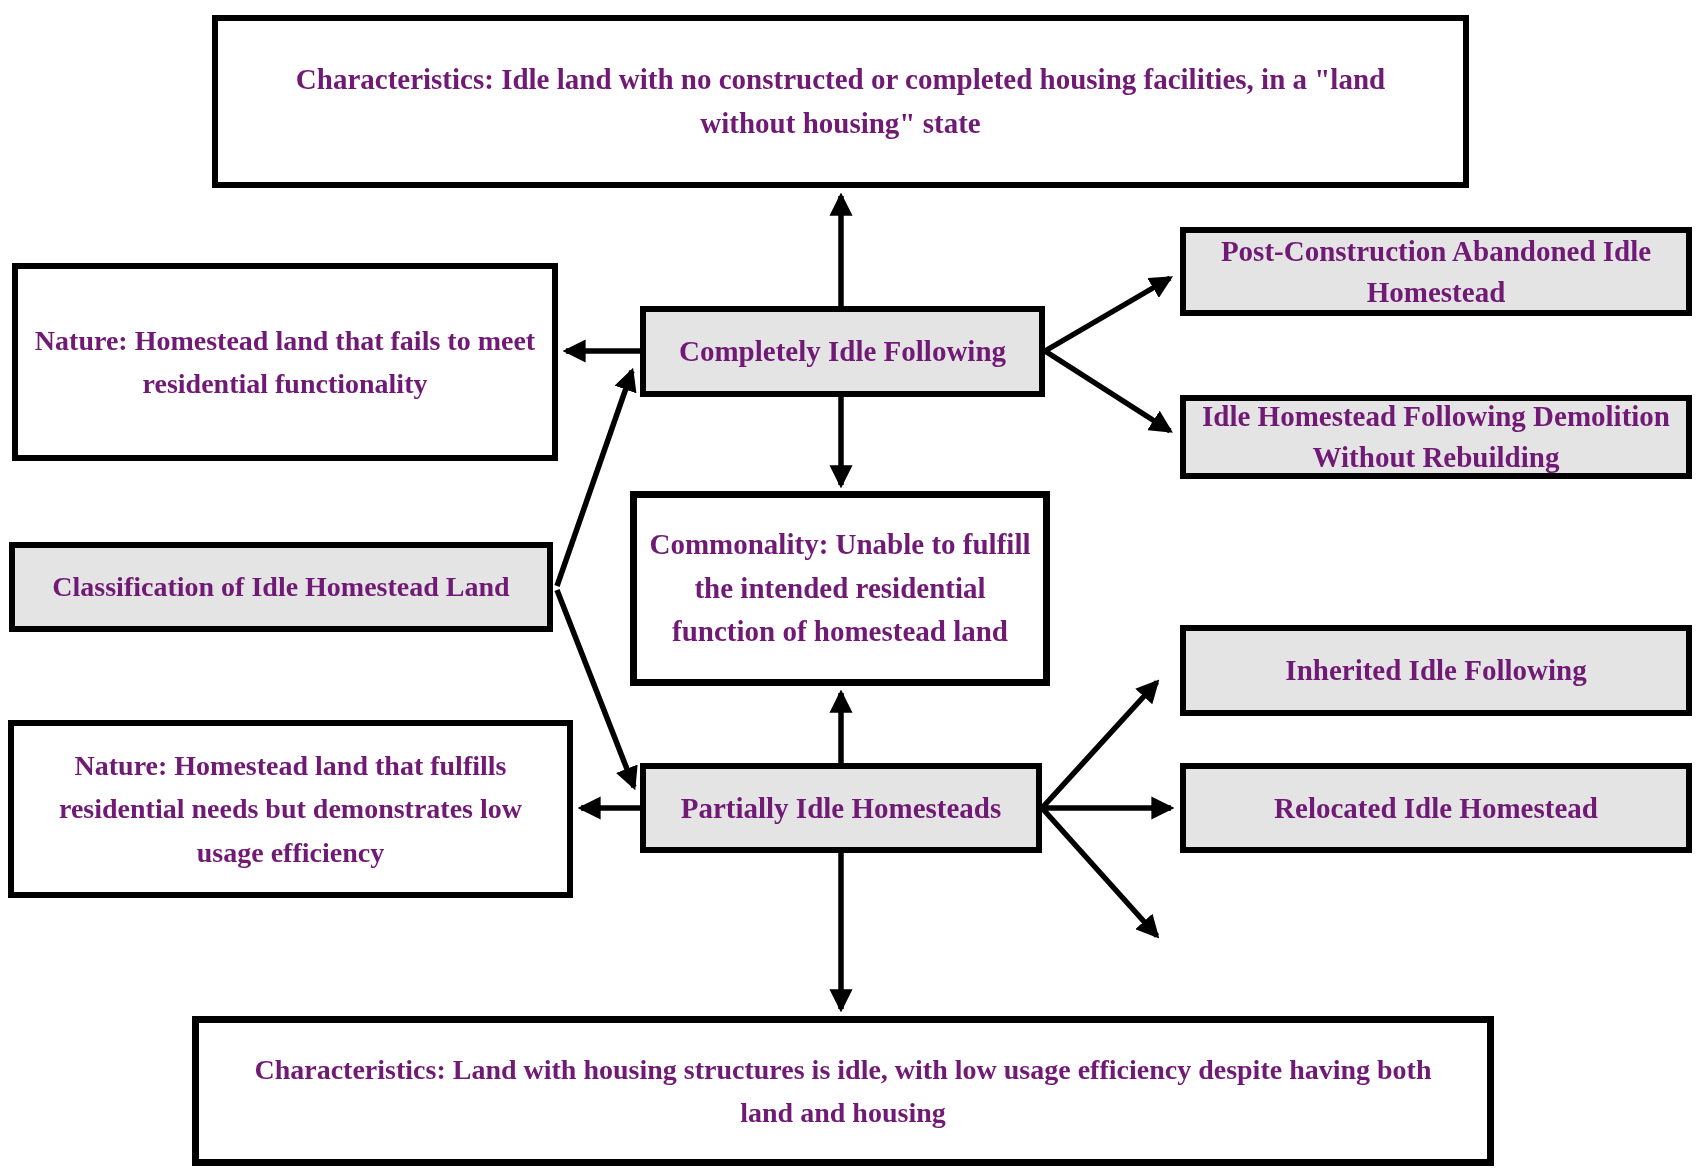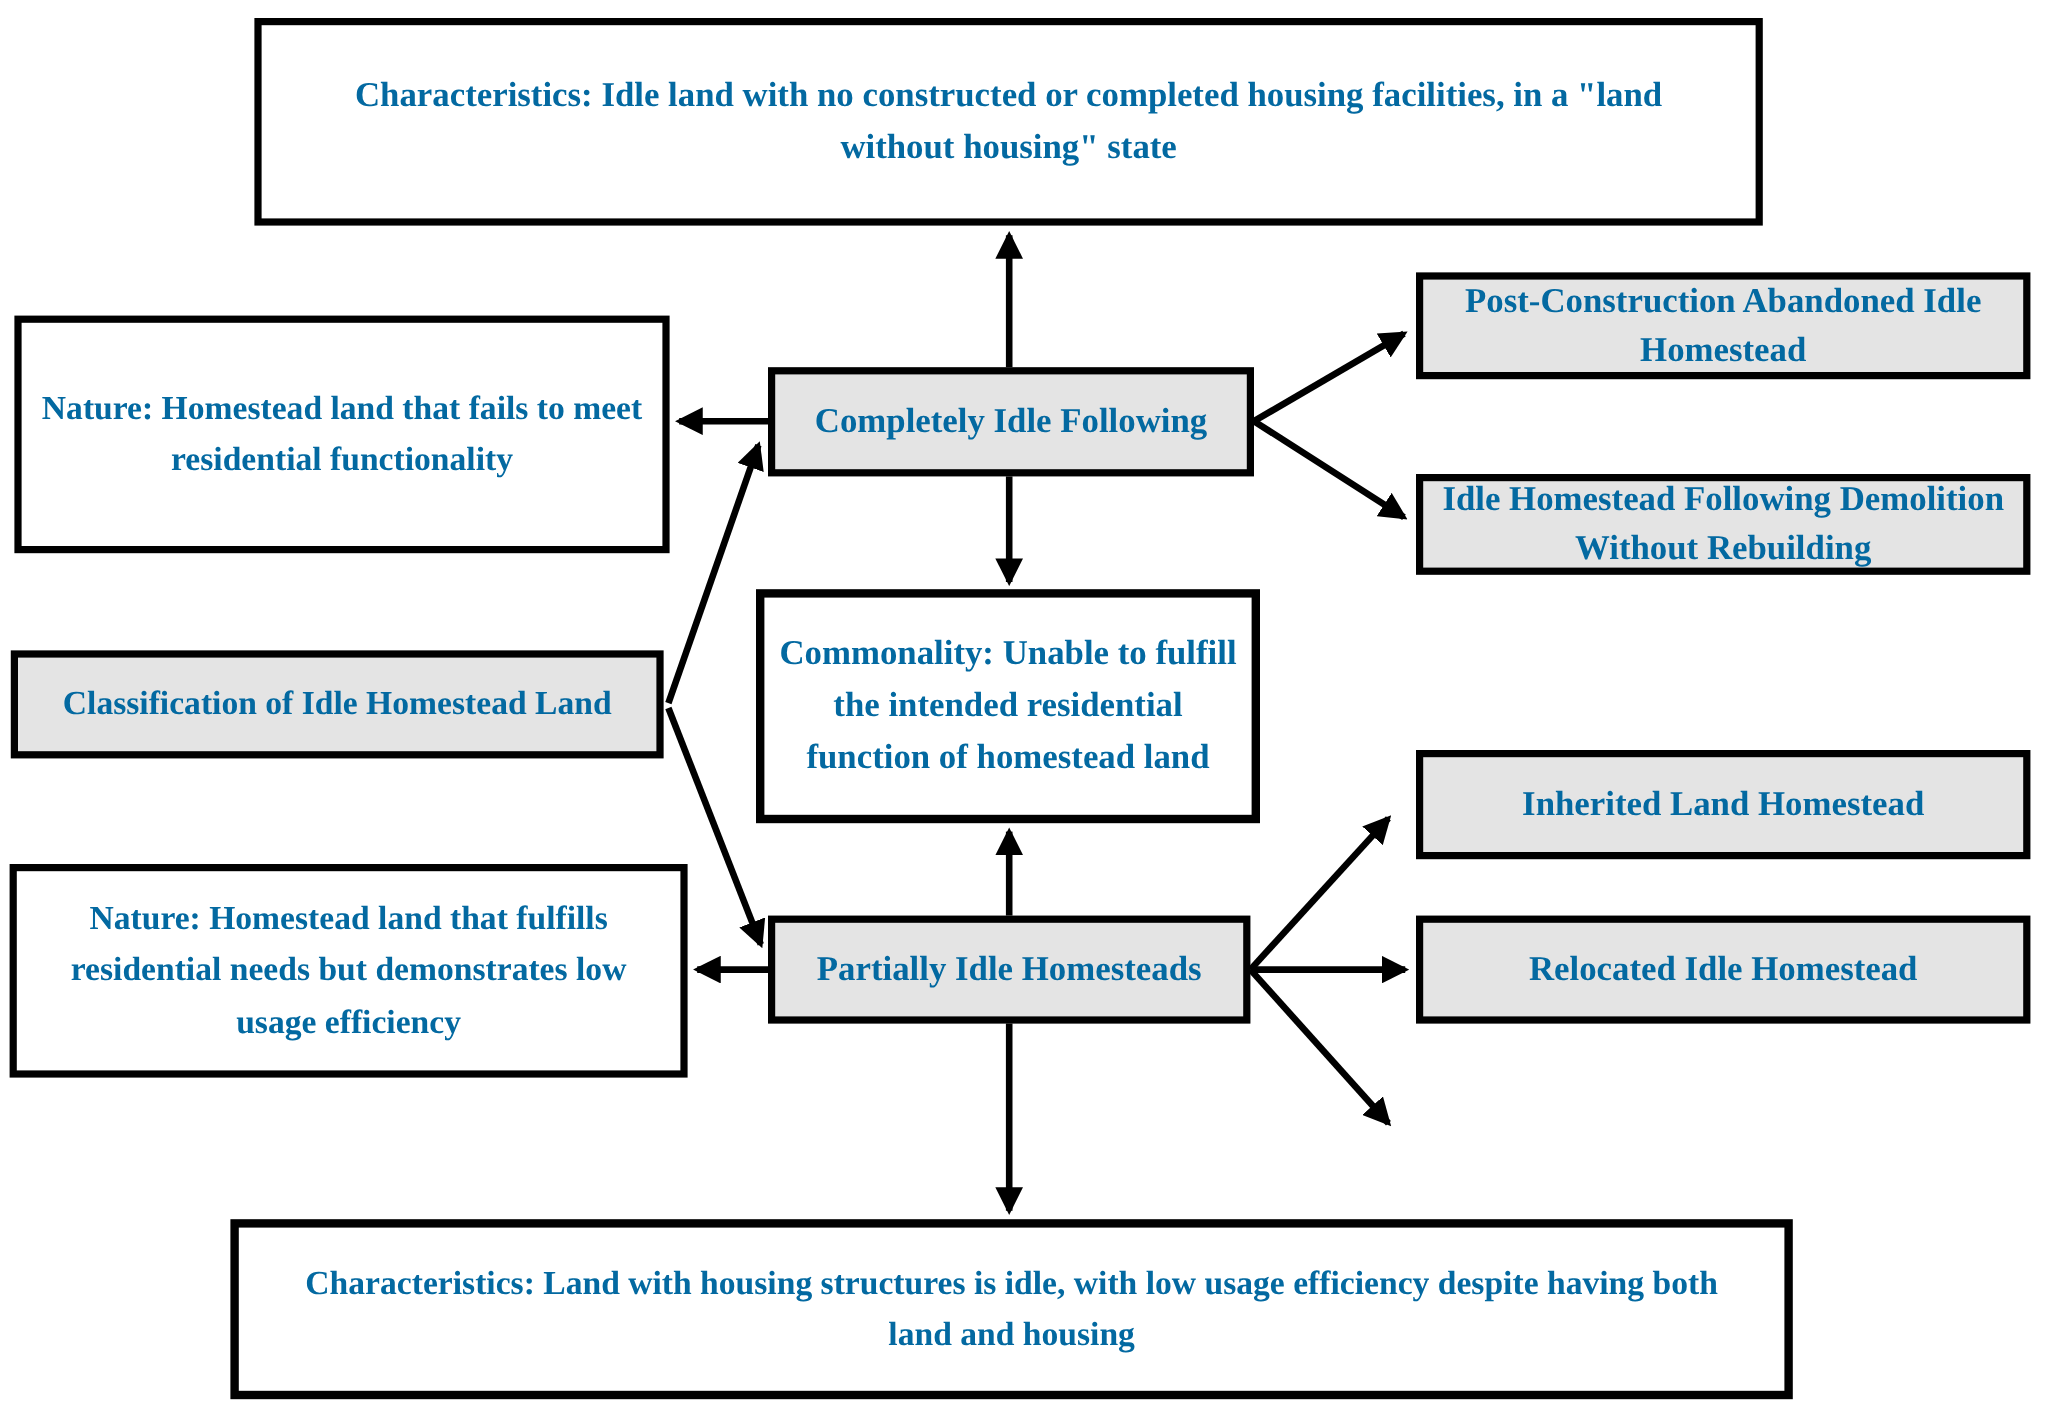--- a/index.html
+++ b/index.html
@@ -12,21 +12,21 @@
     overflow: hidden;
   }
   .node {
     position: absolute;
     box-sizing: border-box;
     display: flex;
     align-items: center;
     justify-content: center;
     text-align: center;
     font-weight: bold;
-    color: #0369a1;
+    color: #701a75;
     background: #ffffff;
     border: 6px solid #000000;
     z-index: 1;
   }
   .gray { background: #e4e4e4; }
 
   .n-topchar    { left: 212px;  top: 15px;   width: 1257px; height: 173px; border-width: 6px; font-size: 29px; line-height: 1.5;  padding: 0 40px; }
   .n-nature-c   { left: 12px;   top: 263px;  width: 546px;  height: 198px; font-size: 28px; line-height: 1.55; padding: 0 14px; }
   .n-completely { left: 640px;  top: 306px;  width: 405px;  height: 91px;  font-size: 29px; line-height: 1.35; }
   .n-postcon    { left: 1180px; top: 227px;  width: 512px;  height: 89px;  font-size: 29px; line-height: 1.4;  padding: 0 8px; }
@@ -87,21 +87,21 @@
 
   <div class="node n-common">
     <span>Commonality: Unable to fulfill the intended residential function of homestead land</span>
   </div>
 
   <div class="node gray n-partially">
     <span>Partially Idle Homesteads</span>
   </div>
 
   <div class="node gray n-inherited">
-    <span>Inherited Land Homestead</span>
+    <span>Inherited Idle Following</span>
   </div>
 
   <div class="node gray n-relocated">
     <span>Relocated Idle Homestead</span>
   </div>
 
 
   <div class="node n-bottomchar">
     <span>Characteristics: Land with housing structures is idle, with low usage efficiency despite having both land and housing</span>
   </div>

